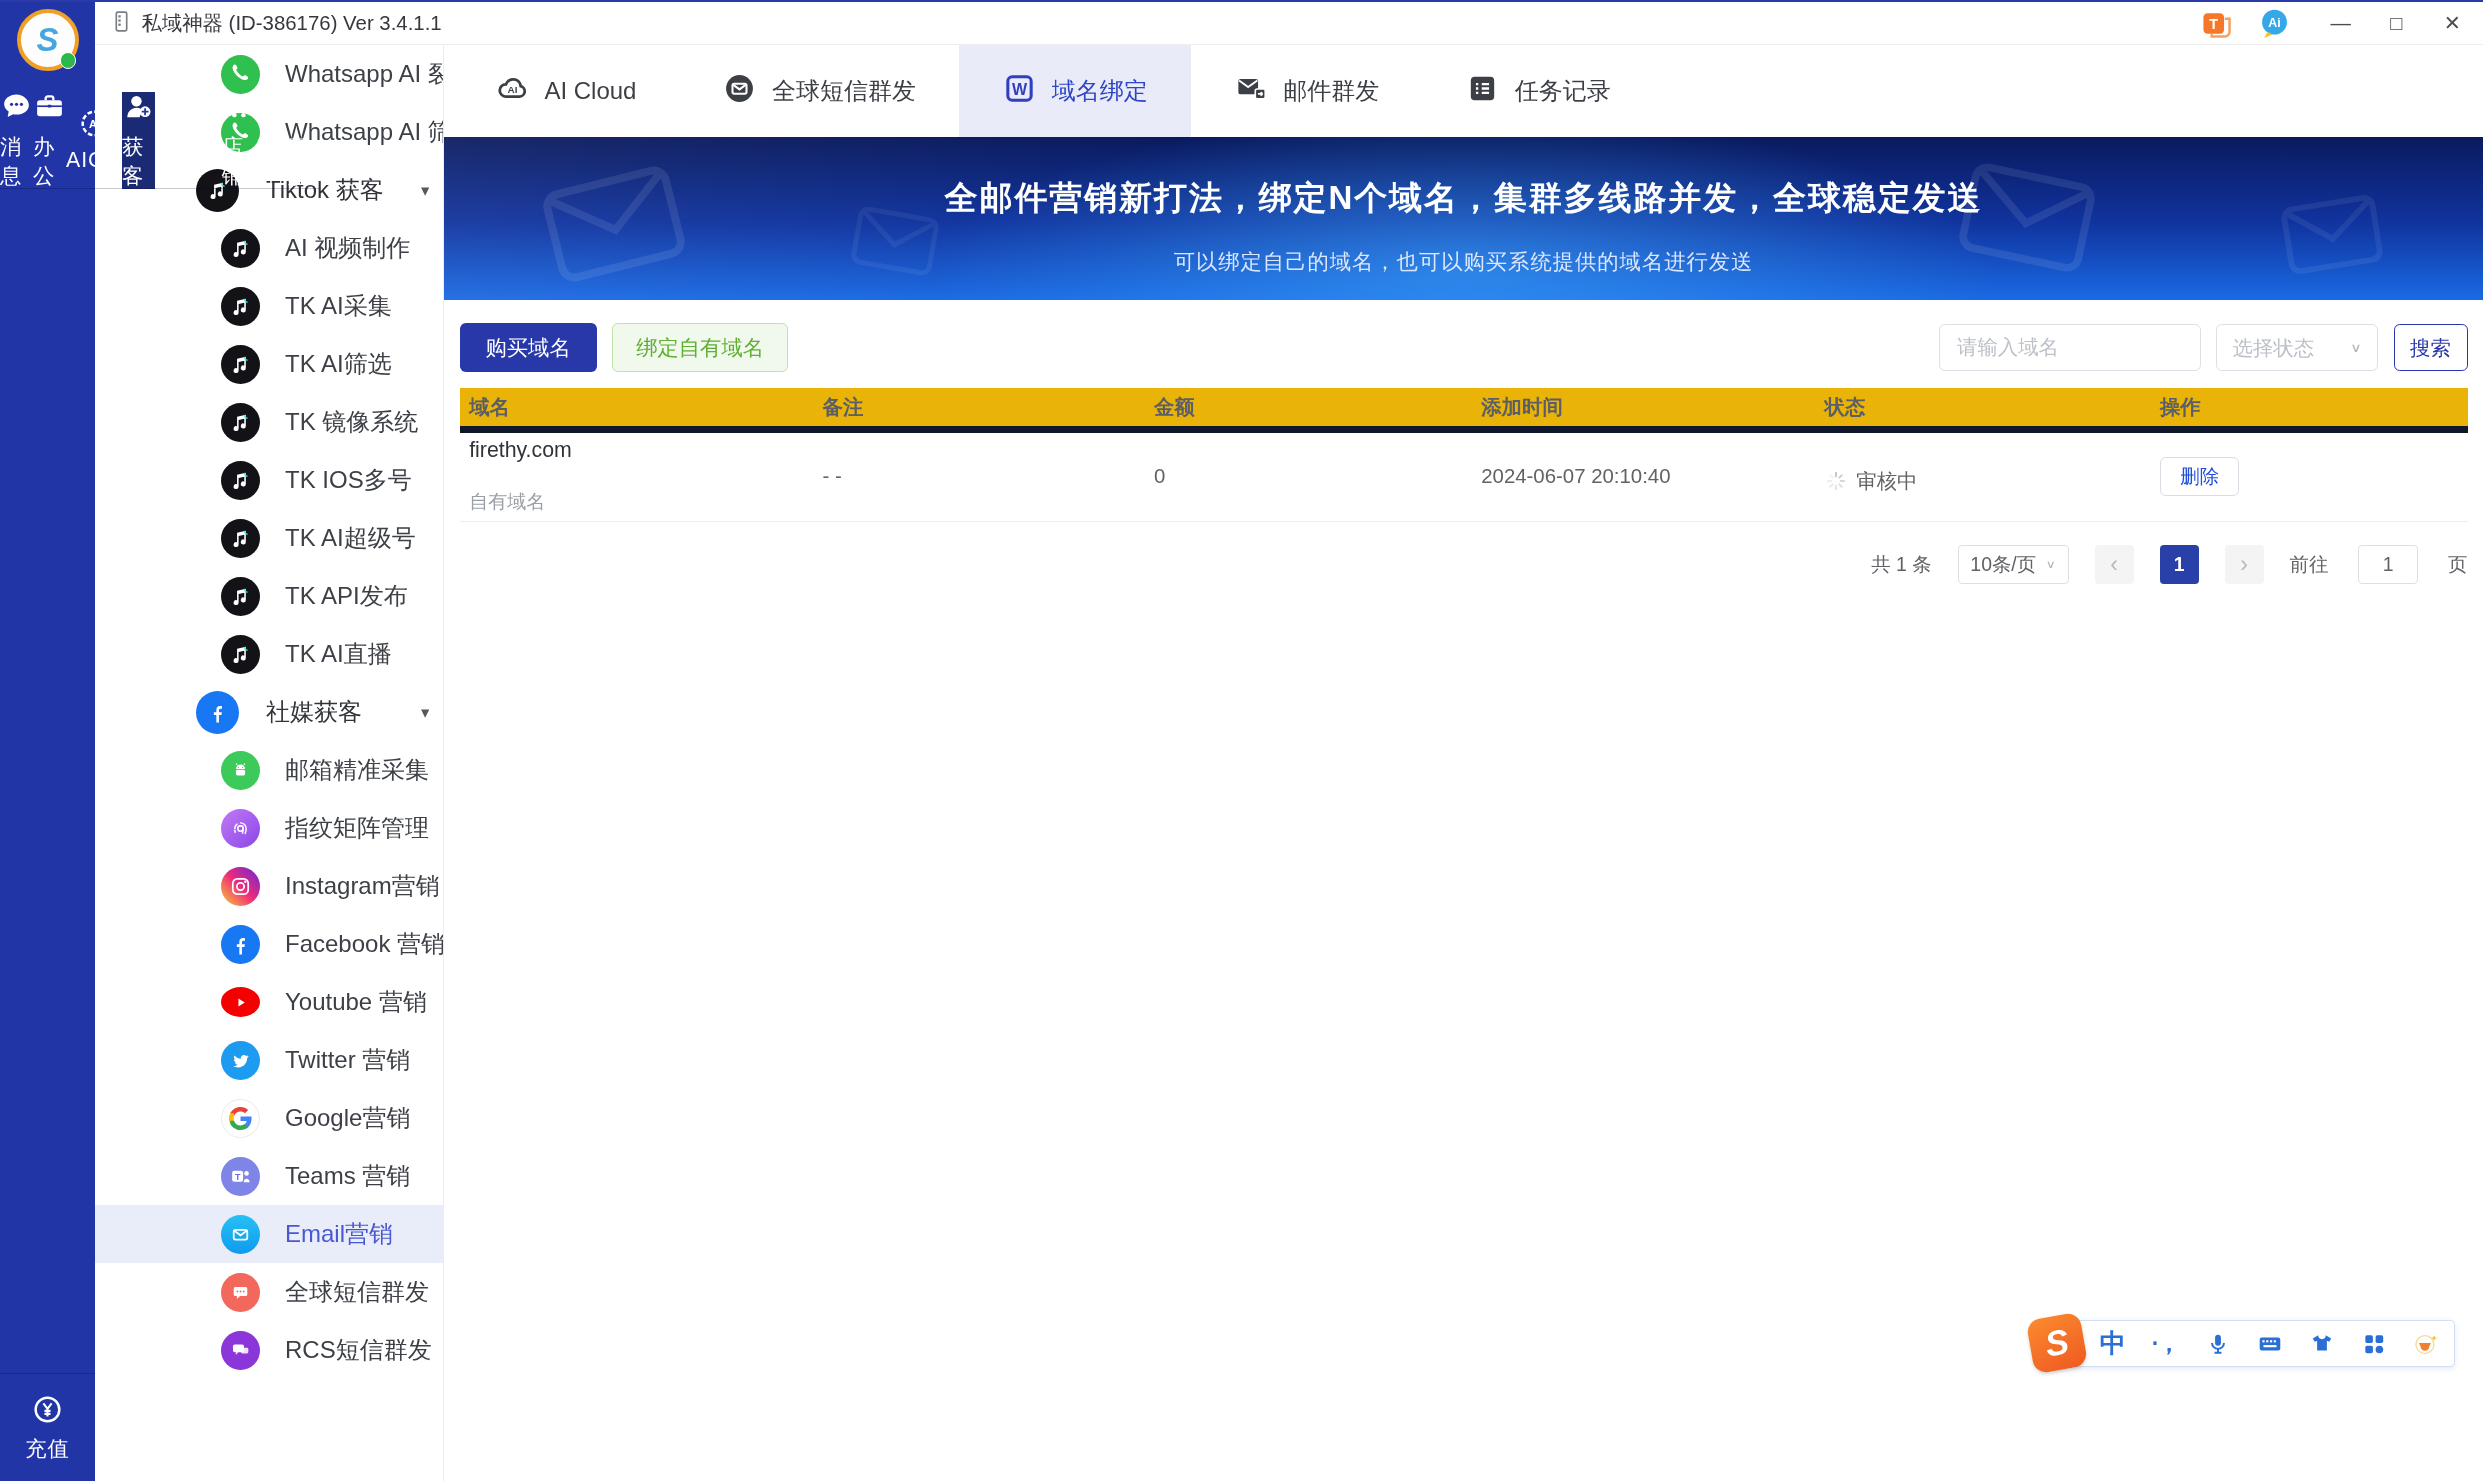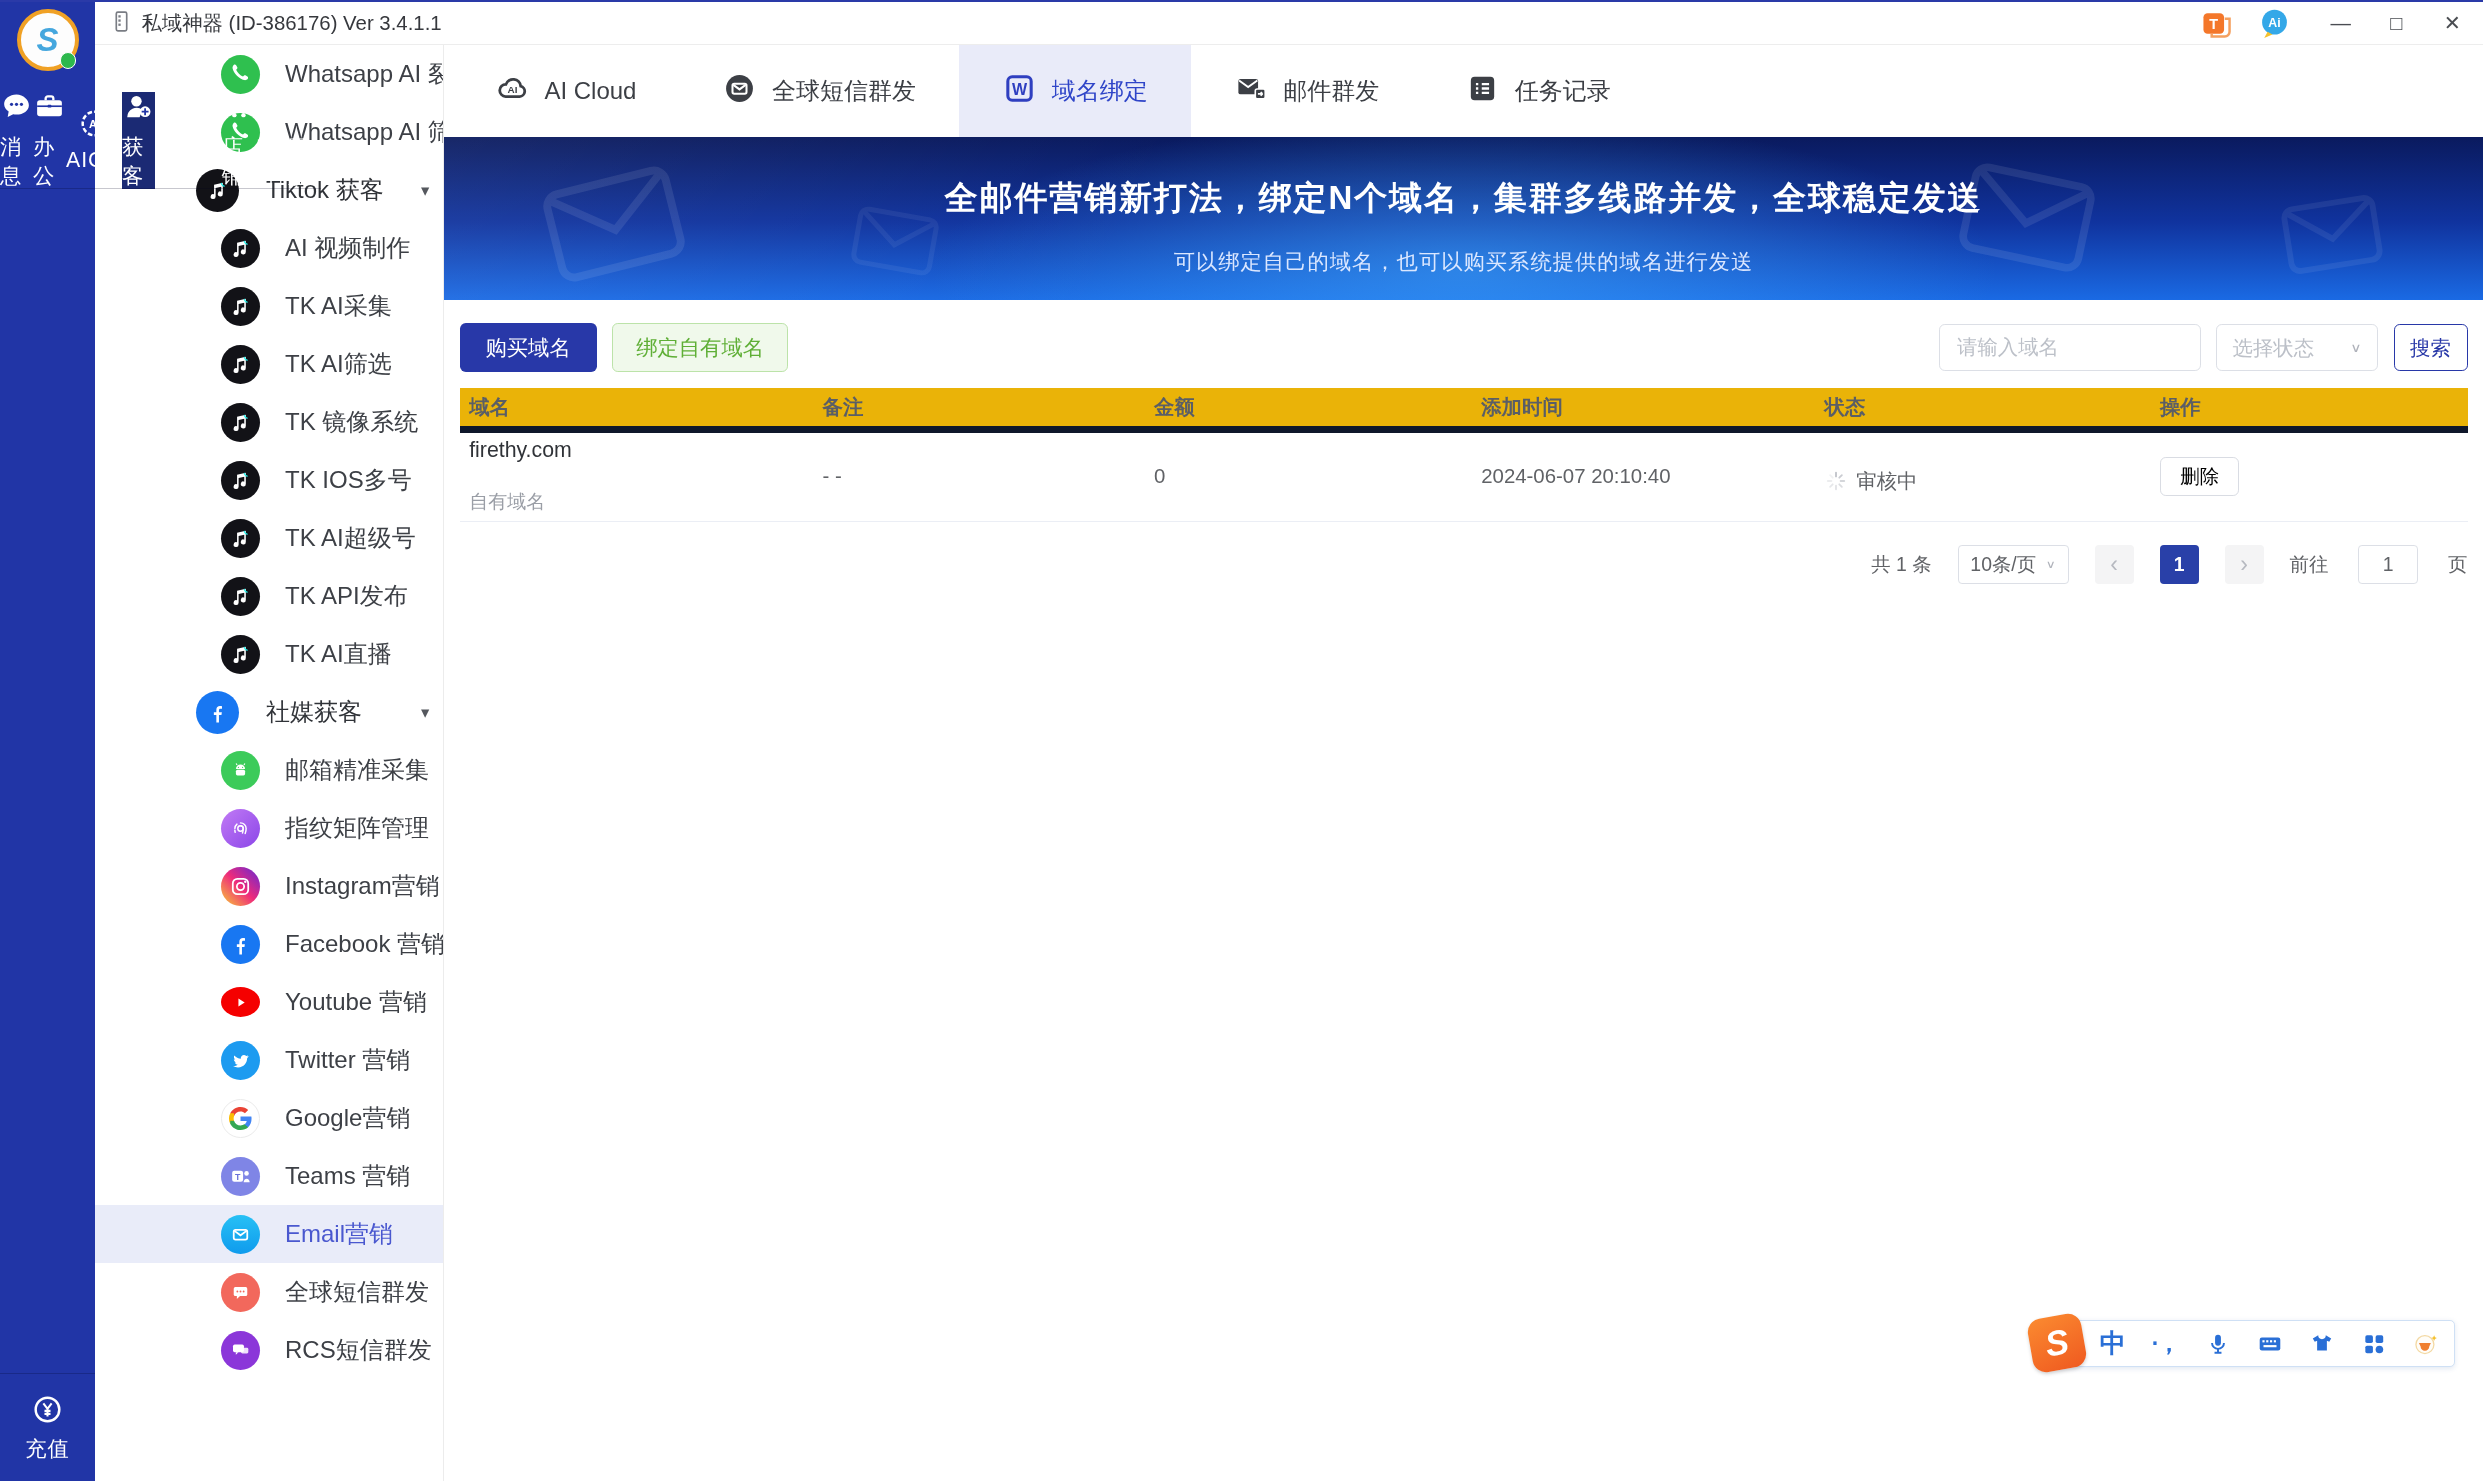--- a/index.html
+++ b/index.html
@@ -86,21 +86,21 @@
   .dtable { margin:15.5px 15.5px 0; }
   .thead, .trow { display:grid; grid-template-columns:17.6% 16.5% 16.3% 17.1% 16.7% 1fr; align-items:center; }
   .thead { height:45px; background:#eab308; border-bottom:7px solid #0f172a; }
   .thead .th { font-size:20.4px; color:#5a5e66; font-weight:bold; padding-left:9.7px; }
   .trow { height:89px; border-bottom:1px solid #ebeef5; }
   .trow .td { font-size:20.4px; color:#606266; padding-left:9.7px; }
   .cell-domain .dm { font-size:21.3px; color:#303338; }
   .cell-domain .dm-sub { font-size:19px; color:#9a9ea6; margin-top:26px; }
   .cell-status { display:flex; align-items:center; gap:9.7px; color:#8f939b;margin-top:9px; }
   .cell-status svg { width:22px; height:22px; }
-  .btn-del { height:39px; padding:0 19.4px; background:#fff; border:1px solid #d9dce3; border-radius:5.8px; color:#000000; font-size:19.4px; cursor:pointer; }
+  .btn-del { height:39px; padding:0 19.4px; background:#fff; border:1px solid #d9dce3; border-radius:5.8px; color:#1d4ed8; font-size:19.4px; cursor:pointer; }
 
   .pager { margin:23px 15.5px 0; display:flex; align-items:center; justify-content:flex-end; gap:26px; font-size:19.4px; color:#606266; }
   .psize { width:111px; height:39px; border:1px solid #dcdfe6; border-radius:3.9px; display:flex; align-items:center; justify-content:center; gap:9.7px; cursor:pointer; }
   .psize .sel-caret { color:#b0b3bb; font-size:13.6px; transform:scaleY(.8); }
   .pbtn { width:39px; height:39px; background:#f4f4f5; border-radius:3.9px; display:flex; align-items:center; justify-content:center; color:#b6b9c0; font-size:23px; cursor:pointer; }
   .pcur { width:39px; height:39px; background:#2940a8; border-radius:3.9px; display:flex; align-items:center; justify-content:center; color:#fff; font-weight:bold; cursor:pointer; }
   .pgoto-input { width:60px; height:39px; border:1px solid #dcdfe6; border-radius:3.9px; text-align:center; font-size:19.4px; color:#606266; margin:0 3.9px; }
 
   
   .imebar { position:absolute; right:28px; bottom:115px; height:47px; background:#fff; border:1px solid #cfe0f5; border-radius:4.9px; box-shadow:0 1.9px 5.8px rgba(30,80,160,.12); display:flex; align-items:center; padding:0 15.5px 0 62px; gap:26px; z-index:9; }

